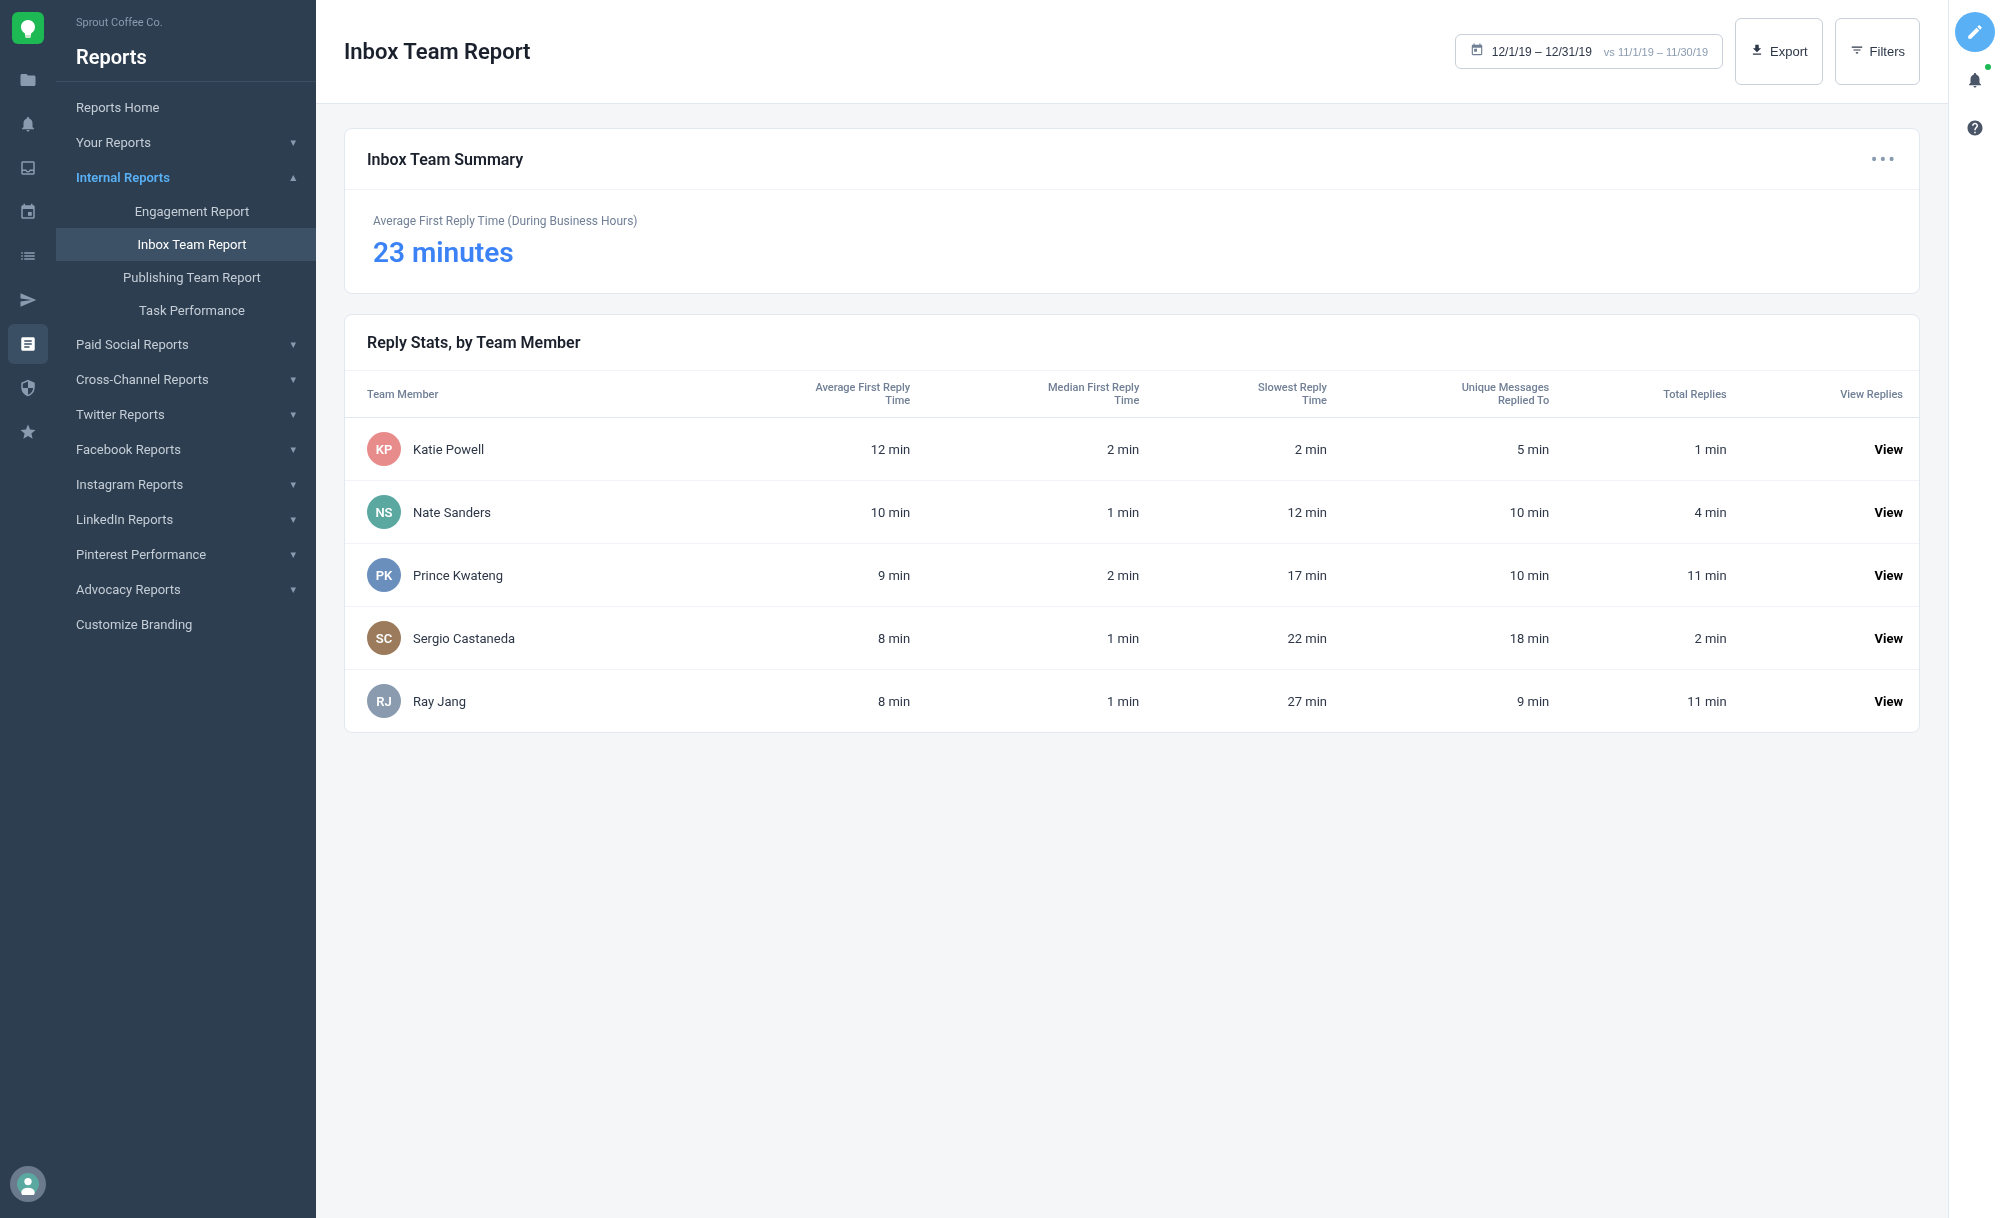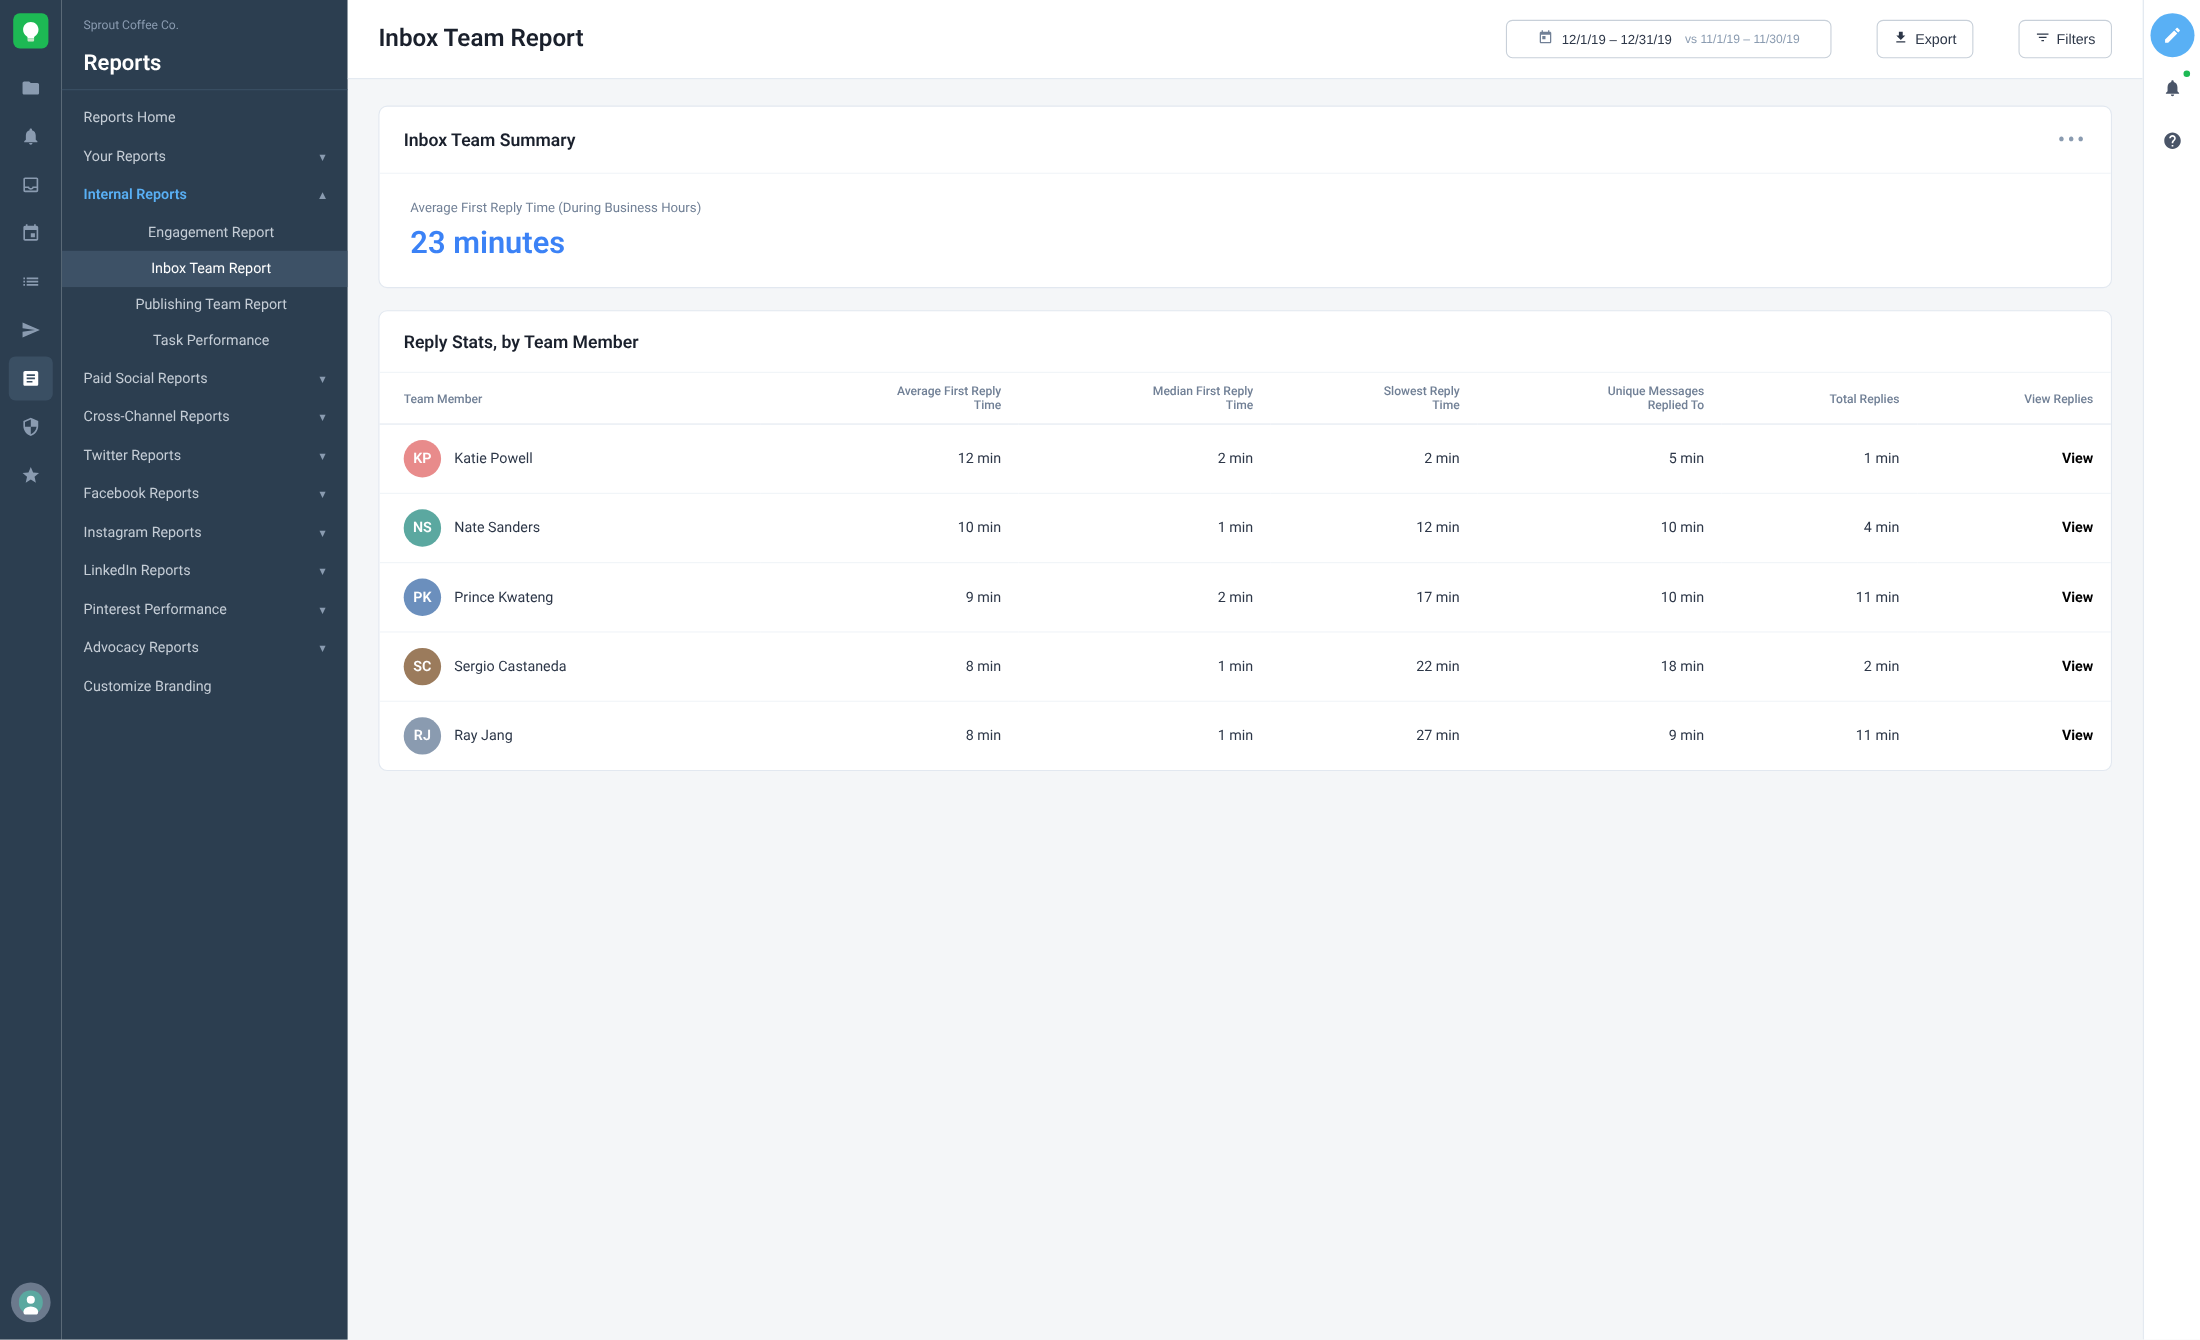--- a/index.html
+++ b/index.html
@@ -103,30 +103,29 @@
       border-bottom: 1px solid #e2e8f0;
       display: flex;
       align-items: center;
       justify-content: space-between;
       flex-shrink: 0;
     }
     .main-header h1 { font-size: 22px; font-weight: 600; color: #1a202c; }
     .header-controls { display: flex; align-items: center; gap: 12px; }
     .date-range-btn {
       display: flex; align-items: center; gap: 8px;
-      padding: 8px 28px; border: 1px solid #c8d0d9; border-radius: 6px;
+      padding: 8px 14px; border: 1px solid #c8d0d9; border-radius: 6px;
       background: white; cursor: pointer; font-size: 12px; color: #2d3748;
     }
     .date-range-btn .vs { color: #8a9bb0; font-size: 11px; margin-left: 4px; }
     .btn-outline {
       display: flex; align-items: center; gap: 6px;
-      padding: 8px 14px; border: 1px solid #c8d0d9; border-radius: 6px;
+      padding: 24px 14px; border: 1px solid #c8d0d9; border-radius: 6px;
       background: white; cursor: pointer; font-size: 13px; color: #2d3748;
       font-weight: 500;
-      margin-left: 29px;
     }
 
     .main-body { flex: 1; overflow-y: auto; padding: 24px 28px; }
 
     
     .card {
       background: white;
       border: 1px solid #e2e8f0;
       border-radius: 8px;
       margin-bottom: 20px;

